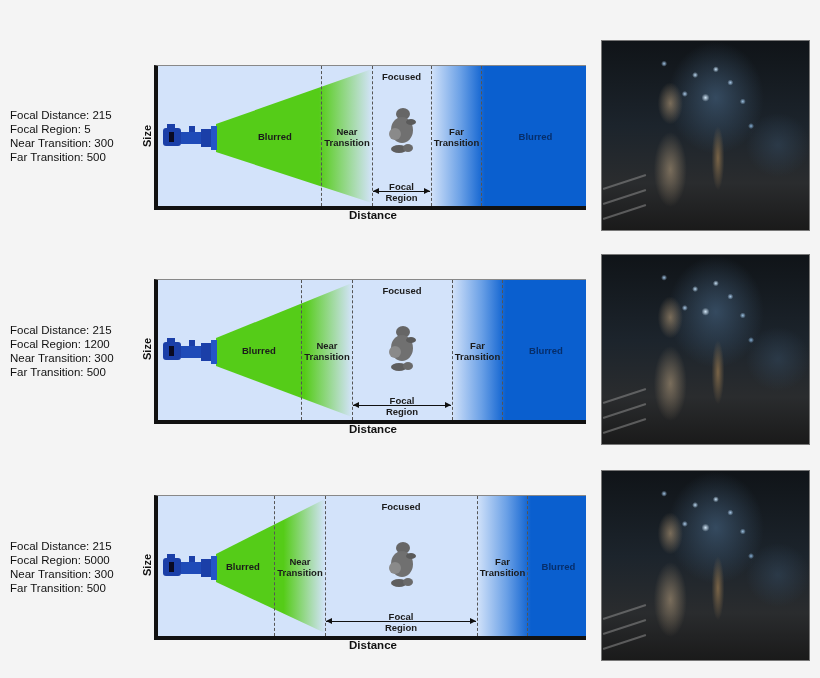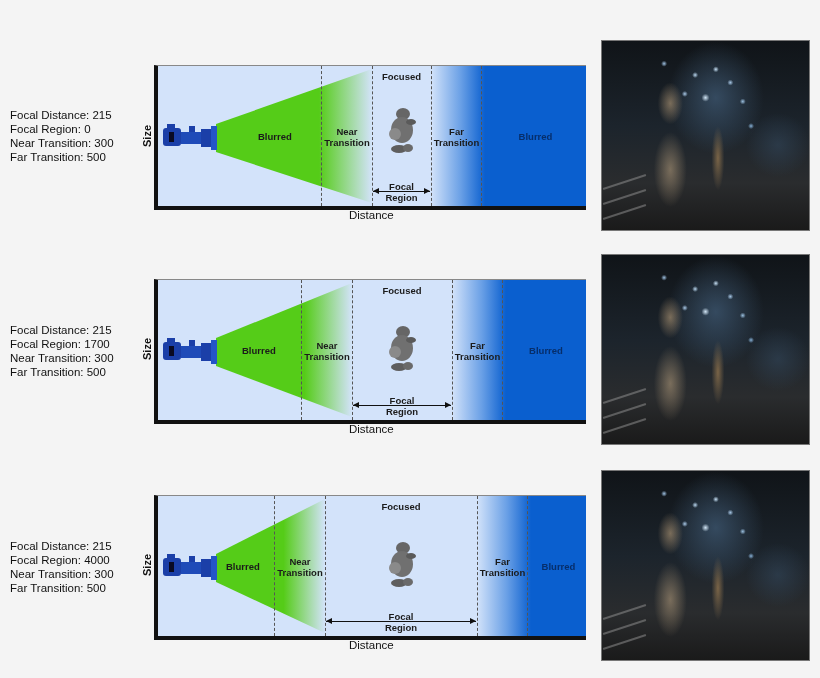--- a/index.html
+++ b/index.html
@@ -16,21 +16,21 @@
   .cone { position: absolute; left: 0; top: 0; }
   .zone-label { position: absolute; font-weight: bold; font-size: 9.5px; line-height: 11px; text-align: center; color: #1b1b1b; white-space: nowrap; }
   .blur-blue-label { color: #062e6b; }
   .camera { position: absolute; }
   .figure { position: absolute; }
   .focal-arrow { position: absolute; height: 0; border-top: 1.5px solid #111; }
   .focal-arrow::before, .focal-arrow::after { content: ""; position: absolute; top: -4.5px; border-top: 3.5px solid transparent; border-bottom: 3.5px solid transparent; }
   .focal-arrow::before { left: 0; border-right: 6px solid #111; }
   .focal-arrow::after { right: 0; border-left: 6px solid #111; }
   .focal-label { position: absolute; font-weight: bold; font-size: 9.5px; line-height: 11px; text-align: center; color: #1b1b1b; }
-  .distance-label { position: absolute; font-weight: normal; font-size: 11.5px; }
+  .distance-label { position: absolute; font-weight: bold; font-size: 11.5px; }
 
   .photo { position: absolute; left: 601px; width: 209px; height: 191px; border: 1px solid #777; overflow: hidden;
     background:
       radial-gradient(ellipse 18px 30px at 33% 33%, rgba(200,170,130,0.55), transparent 70%),
       radial-gradient(ellipse 22px 50px at 33% 68%, rgba(190,165,130,0.55), transparent 75%),
       radial-gradient(ellipse 8px 40px at 56% 62%, rgba(150,120,80,0.75), transparent 80%),
       radial-gradient(circle 3px at 45% 18%, #b9d6ee, transparent), radial-gradient(circle 3px at 55% 15%, #c6e0f5, transparent),
       radial-gradient(circle 3px at 62% 22%, #a7c7e6, transparent), radial-gradient(circle 4px at 50% 30%, #d2e6f6, transparent),
       radial-gradient(circle 3px at 68% 32%, #9bc0e0, transparent), radial-gradient(circle 3px at 40% 28%, #a9c9e8, transparent),
       radial-gradient(circle 3px at 72% 45%, #86b0d6, transparent), radial-gradient(circle 3px at 30% 12%, #9fc2e3, transparent),
@@ -39,21 +39,21 @@
       linear-gradient(180deg, #101418 0%, #1c242c 45%, #2a2c2e 75%, #1a1a1a 100%);
   }
   .photo .rail { position: absolute; left: 0; width: 45px; height: 2px; background: rgba(150,150,150,0.5); transform: rotate(-18deg); }
 </style>
 </head>
 <body>
 
 <div>
   <div class="params" style="top:108px;">
     <div>Focal Distance: 215</div>
-    <div>Focal Region: 0</div>
+    <div>Focal Region: 5</div>
     <div>Near Transition: 300</div>
     <div>Far Transition: 500</div>
   </div>
   <div class="size-label" style="left:132px; top:130px;">Size</div>
 
   <div class="panel" style="top:65px; height:145px;">
 
     <div class="far-grad" style="left:273px; width:54px; background:linear-gradient(90deg,#d3e3fa 0%,#6aa0e6 55%,#0a5fcf 100%);"></div>
     <div class="far-blur" style="left:327px;"></div>
     <svg class="cone" width="432" height="140">
@@ -110,21 +110,21 @@
   <div class="photo" style="top:40px;">
     <div class="rail" style="top:140px;"></div>
       <div class="rail" style="top:155px;"></div>
       <div class="rail" style="top:170px;"></div>
   </div>
 </div>
 
 <div>
   <div class="params" style="top:323px;">
     <div>Focal Distance: 215</div>
-    <div>Focal Region: 1700</div>
+    <div>Focal Region: 1200</div>
     <div>Near Transition: 300</div>
     <div>Far Transition: 500</div>
   </div>
   <div class="size-label" style="left:132px; top:343px;">Size</div>
 
   <div class="panel" style="top:279px; height:145px;">
     <div class="far-grad" style="left:294px; width:54px; background:linear-gradient(90deg,#d3e3fa 0%,#6aa0e6 55%,#0a5fcf 100%);"></div>
     <div class="far-blur" style="left:348px;"></div>
     <svg class="cone" width="432" height="140">
       <defs>
@@ -180,21 +180,21 @@
   <div class="photo" style="top:254px;">
     <div class="rail" style="top:140px;"></div>
       <div class="rail" style="top:155px;"></div>
       <div class="rail" style="top:170px;"></div>
   </div>
 </div>
 
 <div>
   <div class="params" style="top:539px;">
     <div>Focal Distance: 215</div>
-    <div>Focal Region: 4000</div>
+    <div>Focal Region: 5000</div>
     <div>Near Transition: 300</div>
     <div>Far Transition: 500</div>
   </div>
   <div class="size-label" style="left:132px; top:559px;">Size</div>
 
   <div class="panel" style="top:495px; height:145px;">
     <div class="far-grad" style="left:319px; width:54px; background:linear-gradient(90deg,#d3e3fa 0%,#6aa0e6 55%,#0a5fcf 100%);"></div>
     <div class="far-blur" style="left:373px;"></div>
     <svg class="cone" width="432" height="140">
       <defs>

